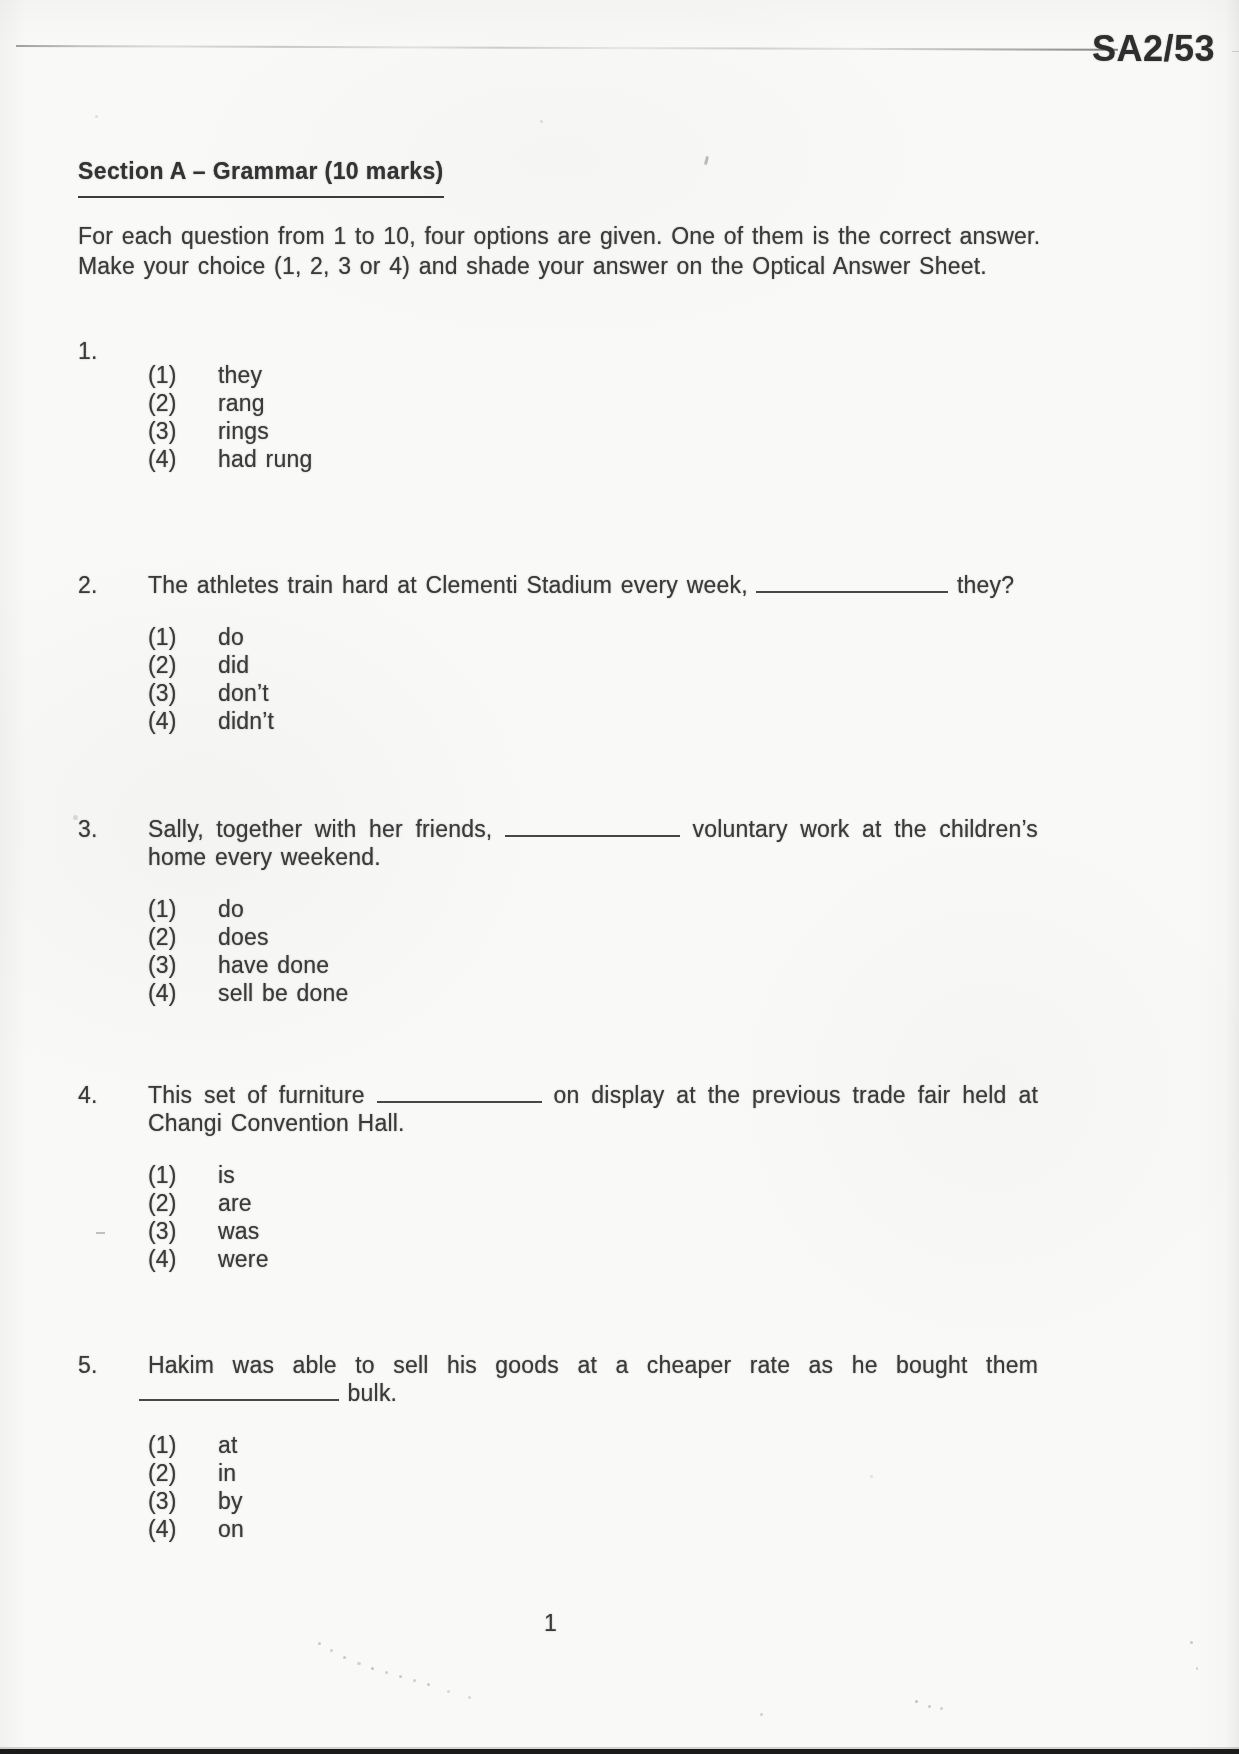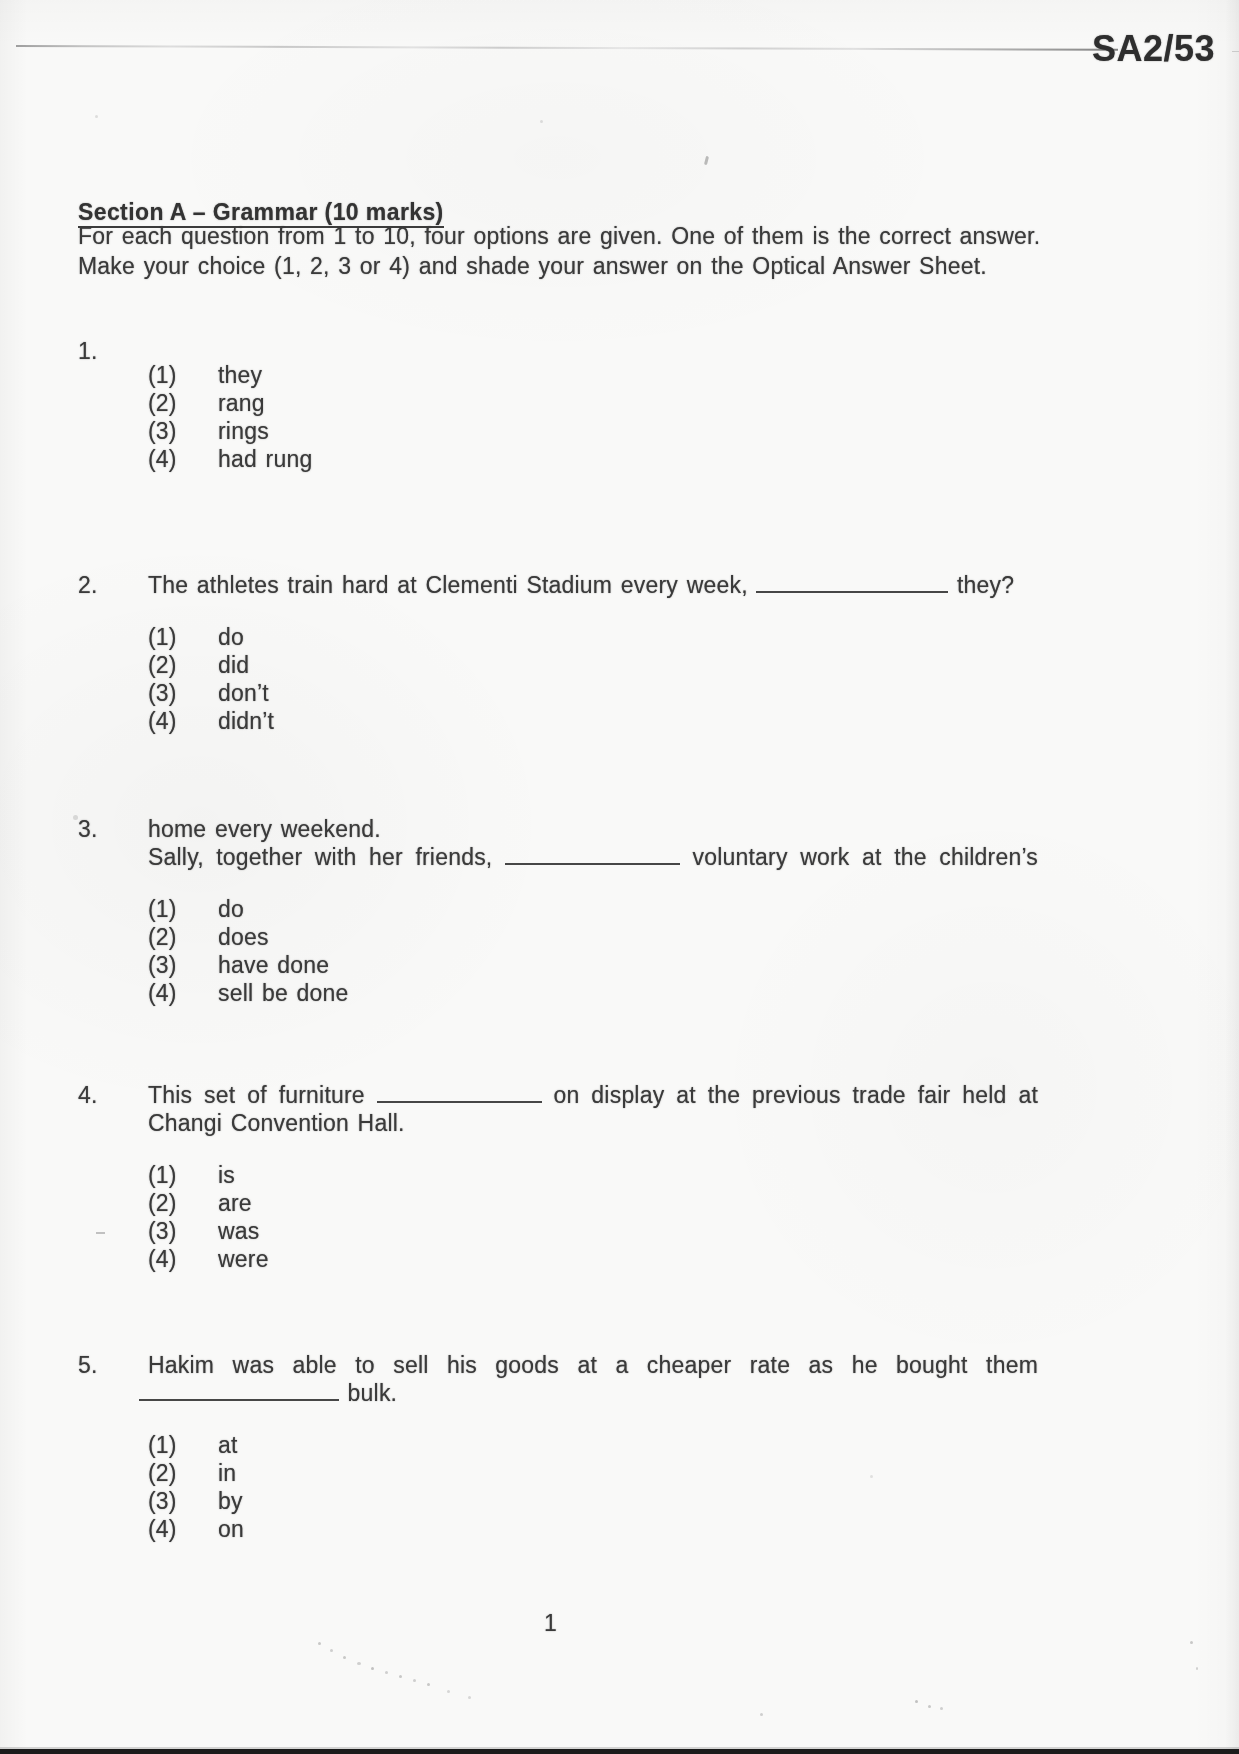--- a/index.html
+++ b/index.html
@@ -35,21 +35,21 @@
       #c4c4c4 44%, #e3e3e3 55%, #c9c9c9 66%, #dcdcdc 76%, #9e9e9e 90%, #6d6d6d 100%);
     opacity:0.85;
   }
   .faint-rule-right{
     position:absolute;top:51px;left:1232px;width:7px;height:1px;background:#bbb;opacity:.7;
   }
 
   .section-title{
     position:absolute;top:158px;left:78px;
     font-size:23px;font-weight:700;letter-spacing:0.4px;color:#333;
-    border-bottom:2px solid #3c3c3c;padding-bottom:0;margin-top:41px;
+    border-bottom:2px solid #3c3c3c;padding-bottom:11px;
   }
 
   .instructions{
     position:absolute;top:221px;left:78px;width:1080px;
     font-size:23px;line-height:30px;letter-spacing:0.2px;word-spacing:2px;
     white-space:nowrap;
   }
   .instructions p{margin:0;}
 
   .question{
@@ -145,22 +145,22 @@
             <span class="onum">(4)</span>
             <span>didn’t</span>
           </li>
       </ul>
     </div>
   </section>
 
   <section class="question ink" style="top:815px">
     <div class="qnum">3.</div>
     <div class="qbody">
+      <p class="qline just"><span>Sally, together with her friends,</span> <span class="blank" style="width:175px"></span> <span>voluntary work at the children’s</span></p>
       <p class="qline">home every weekend.</p>
-      <p class="qline just"><span>Sally, together with her friends,</span> <span class="blank" style="width:175px"></span> <span>voluntary work at the children’s</span></p>
       <ul class="options">
         <li class="option">
             <span class="onum">(1)</span>
             <span>do</span>
           </li>
         <li class="option">
             <span class="onum">(2)</span>
             <span>does</span>
           </li>
         <li class="option">

